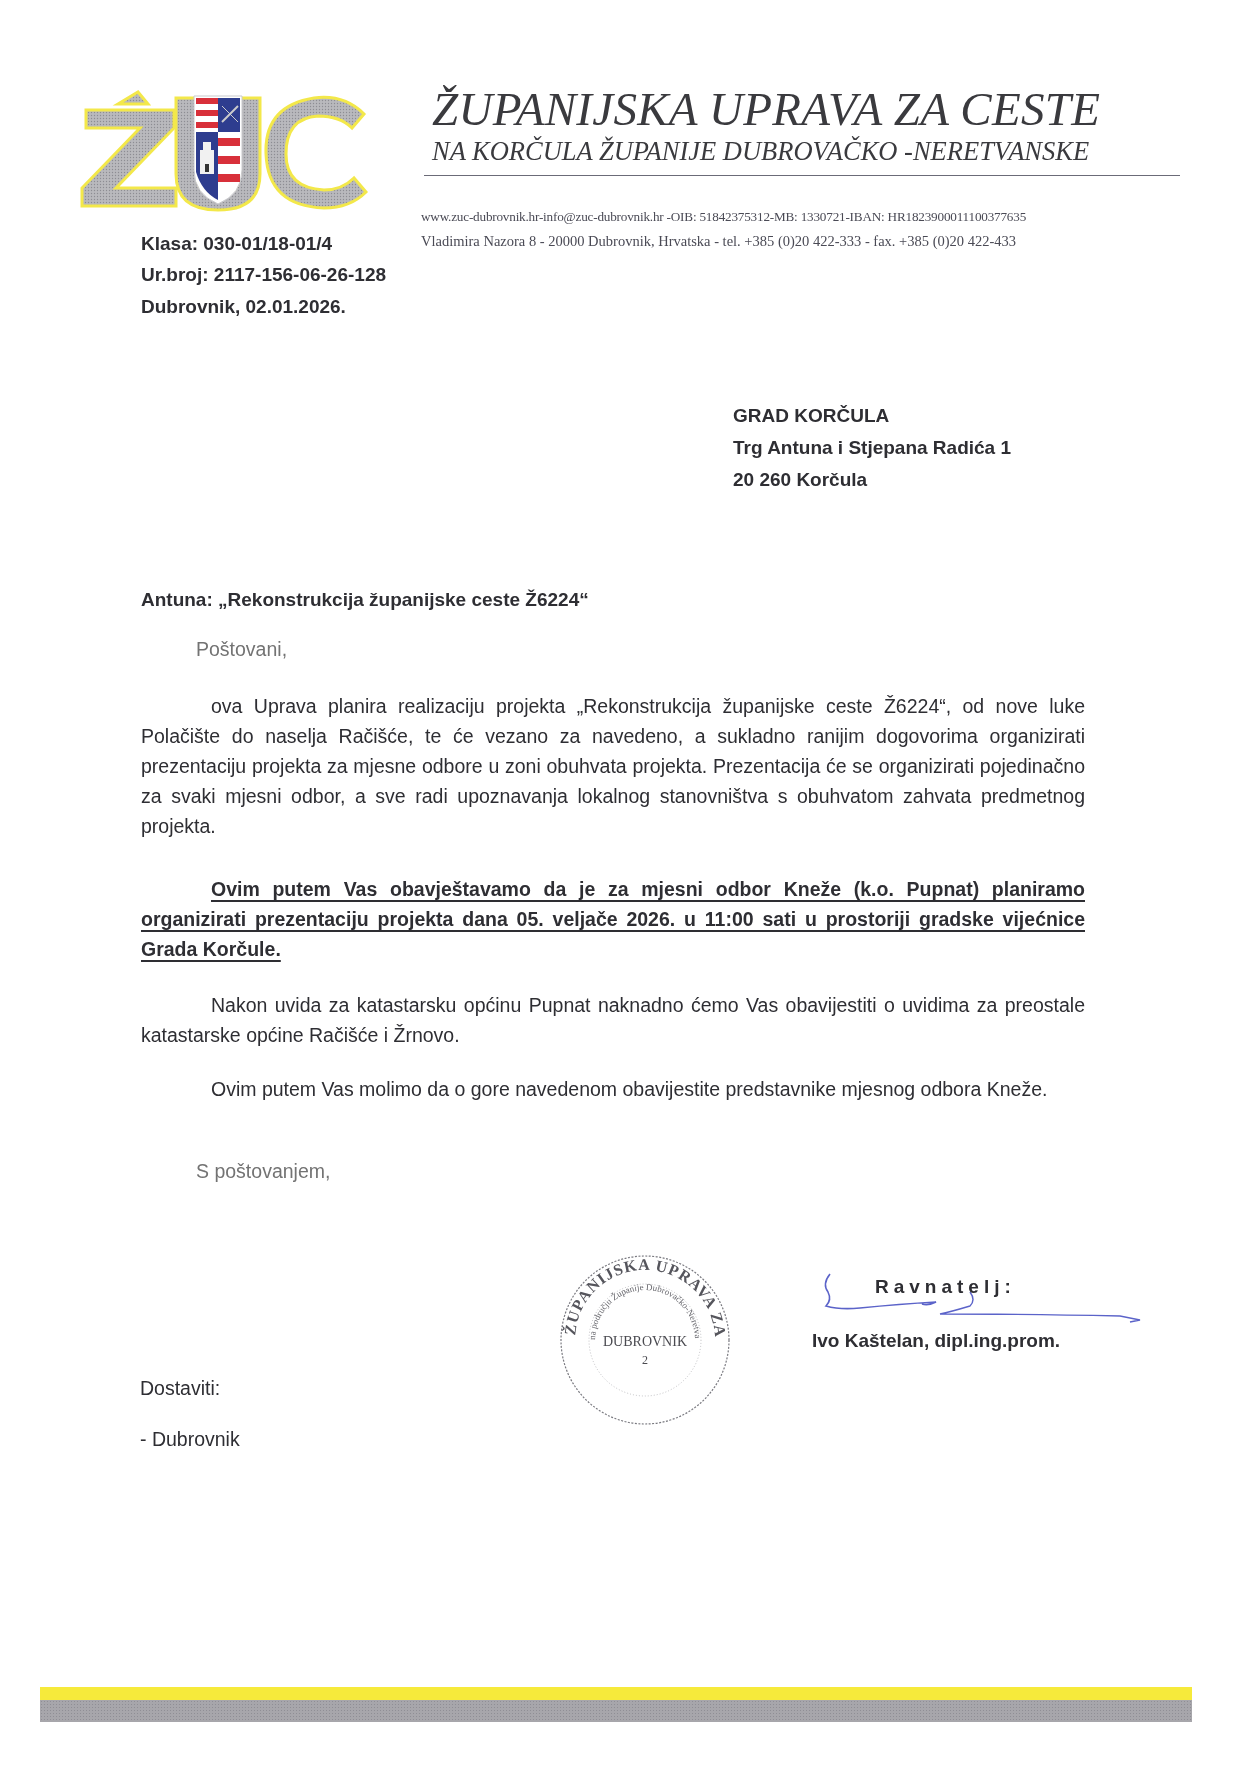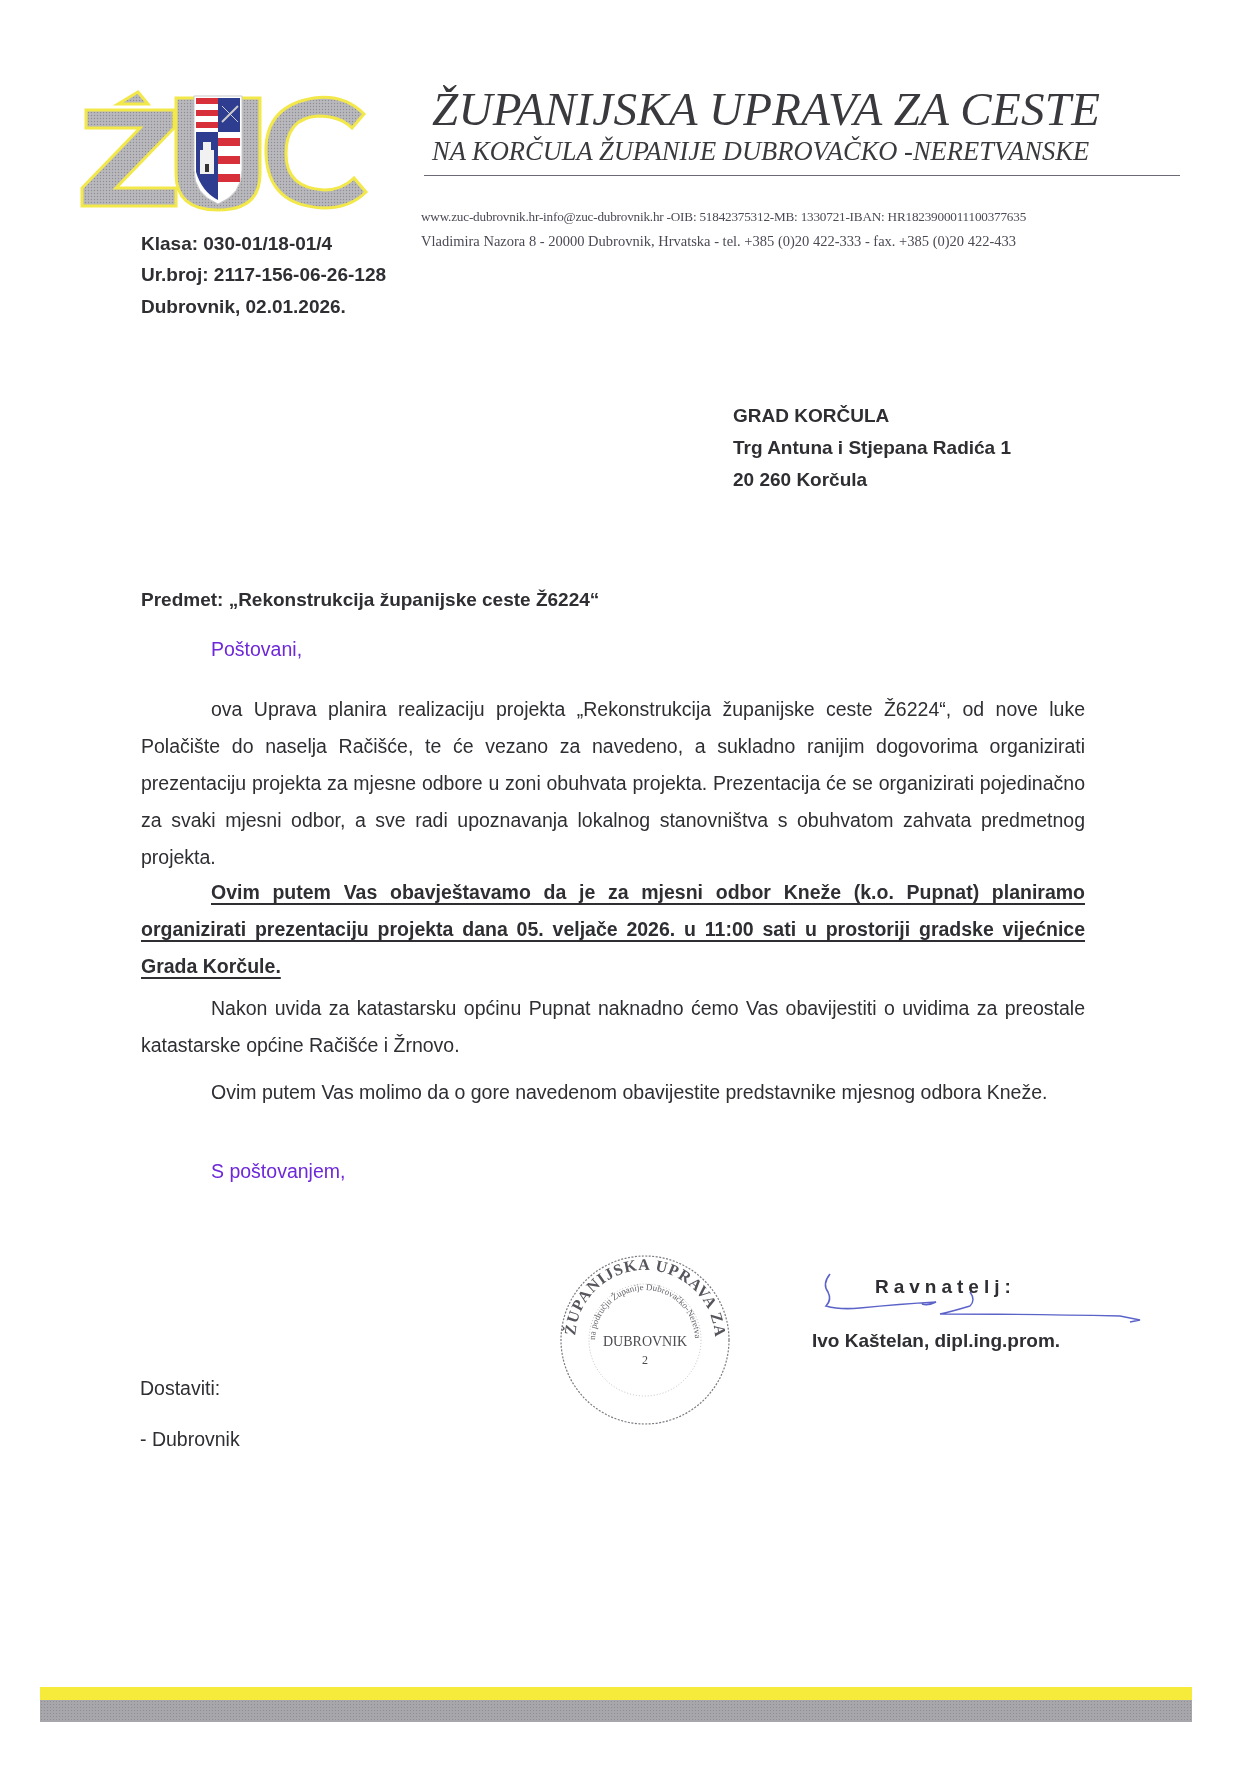--- a/index.html
+++ b/index.html
@@ -15,25 +15,25 @@
   .lh-rule { left: 424px; top: 175px; width: 756px; height: 1px; background: #6b6b78; }
   .lh-addr { left: 421px; top: 186px; font-family: "Liberation Serif", serif; font-size: 14.5px; color: #4a4a55; white-space: nowrap; margin-top: 47px; }
   .lh-web { left: 421px; top: 209px; font-family: "Liberation Serif", serif; font-size: 13.2px; color: #4a4a55; white-space: nowrap; letter-spacing: -0.2px; }
 
   .meta { left: 141px; font-weight: bold; font-size: 19px; color: #2e2e33; white-space: nowrap; }
 
   .recip { left: 733px; font-weight: bold; font-size: 19px; color: #2e2e33; white-space: nowrap; }
 
   .subject { left: 141px; top: 589px; font-weight: bold; font-size: 19px; color: #2e2e33; white-space: nowrap; }
 
-  .para { position: absolute; left: 141px; width: 944px; font-size: 19.5px; line-height: 37px; color: #2e2e33; text-align: justify; }
+  .para { position: absolute; left: 141px; width: 944px; font-size: 19.5px; line-height: 30px; color: #2e2e33; text-align: justify; }
   .indent { text-indent: 70px; }
   .para.bold { font-weight: bold; text-decoration: underline; text-decoration-thickness: 2px; text-underline-offset: 4px; }
 
-  .greet { left: 211px; font-size: 19.5px; color: #6d28d9; white-space: nowrap; text-align: center; }
+  .greet { left: 196px; font-size: 19.5px; color: #737373; white-space: nowrap; text-align: center; }
 
   
   #stamp { left: 555px; top: 1250px; width: 180px; height: 180px; }
 
   
   .sig-title { left: 875px; top: 1276px; font-weight: bold; font-size: 19px; letter-spacing: 5px; color: #2e2e33; white-space: nowrap; }
   #signature { left: 820px; top: 1270px; width: 340px; height: 60px; }
   .sig-name { left: 812px; top: 1330px; font-weight: bold; font-size: 19px; color: #2e2e33; white-space: nowrap; }
 
   .footer-label { left: 140px; font-size: 19.5px; color: #2e2e33; white-space: nowrap; }
@@ -94,21 +94,21 @@
 <div class="abs lh-web">www.zuc-dubrovnik.hr-info@zuc-dubrovnik.hr -OIB: 51842375312-MB: 1330721-IBAN: HR1823900011100377635</div>
 
 <div class="abs meta" style="top:233px">Klasa: 030-01/18-01/4</div>
 <div class="abs meta" style="top:264px">Ur.broj: 2117-156-06-26-128</div>
 <div class="abs meta" style="top:296px">Dubrovnik, 02.01.2026.</div>
 
 <div class="abs recip" style="top:405px">GRAD KORČULA</div>
 <div class="abs recip" style="top:437px">Trg Antuna i Stjepana Radića 1</div>
 <div class="abs recip" style="top:469px">20 260 Korčula</div>
 
-<div class="abs subject">Predmet: „Rekonstrukcija županijske ceste Ž6224“</div>
+<div class="abs subject">Antuna: „Rekonstrukcija županijske ceste Ž6224“</div>
 
 <div class="abs greet" style="top:638px">Poštovani,</div>
 
 <div class="para indent" style="top:691px">ova Uprava planira realizaciju projekta „Rekonstrukcija županijske ceste Ž6224“, od nove luke Polačište do naselja Račišće, te će vezano za navedeno, a sukladno ranijim dogovorima organizirati prezentaciju projekta za mjesne odbore u zoni obuhvata projekta. Prezentacija će se organizirati pojedinačno za svaki mjesni odbor, a sve radi upoznavanja lokalnog stanovništva s obuhvatom zahvata predmetnog projekta.</div>
 <div class="para indent bold" style="top:874px">Ovim putem Vas obavještavamo da je za mjesni odbor Kneže (k.o. Pupnat) planiramo organizirati prezentaciju projekta dana 05. veljače 2026. u 11:00 sati u prostoriji gradske vijećnice Grada Korčule.</div>
 <div class="para indent" style="top:990px">Nakon uvida za katastarsku općinu Pupnat naknadno ćemo Vas obavijestiti o uvidima za preostale katastarske općine Račišće i Žrnovo.</div>
 <div class="para indent" style="top:1074px">Ovim putem Vas molimo da o gore navedenom obavijestite predstavnike mjesnog odbora Kneže.</div>
 
 <div class="abs greet" style="top:1160px">S poštovanjem,</div>
 

